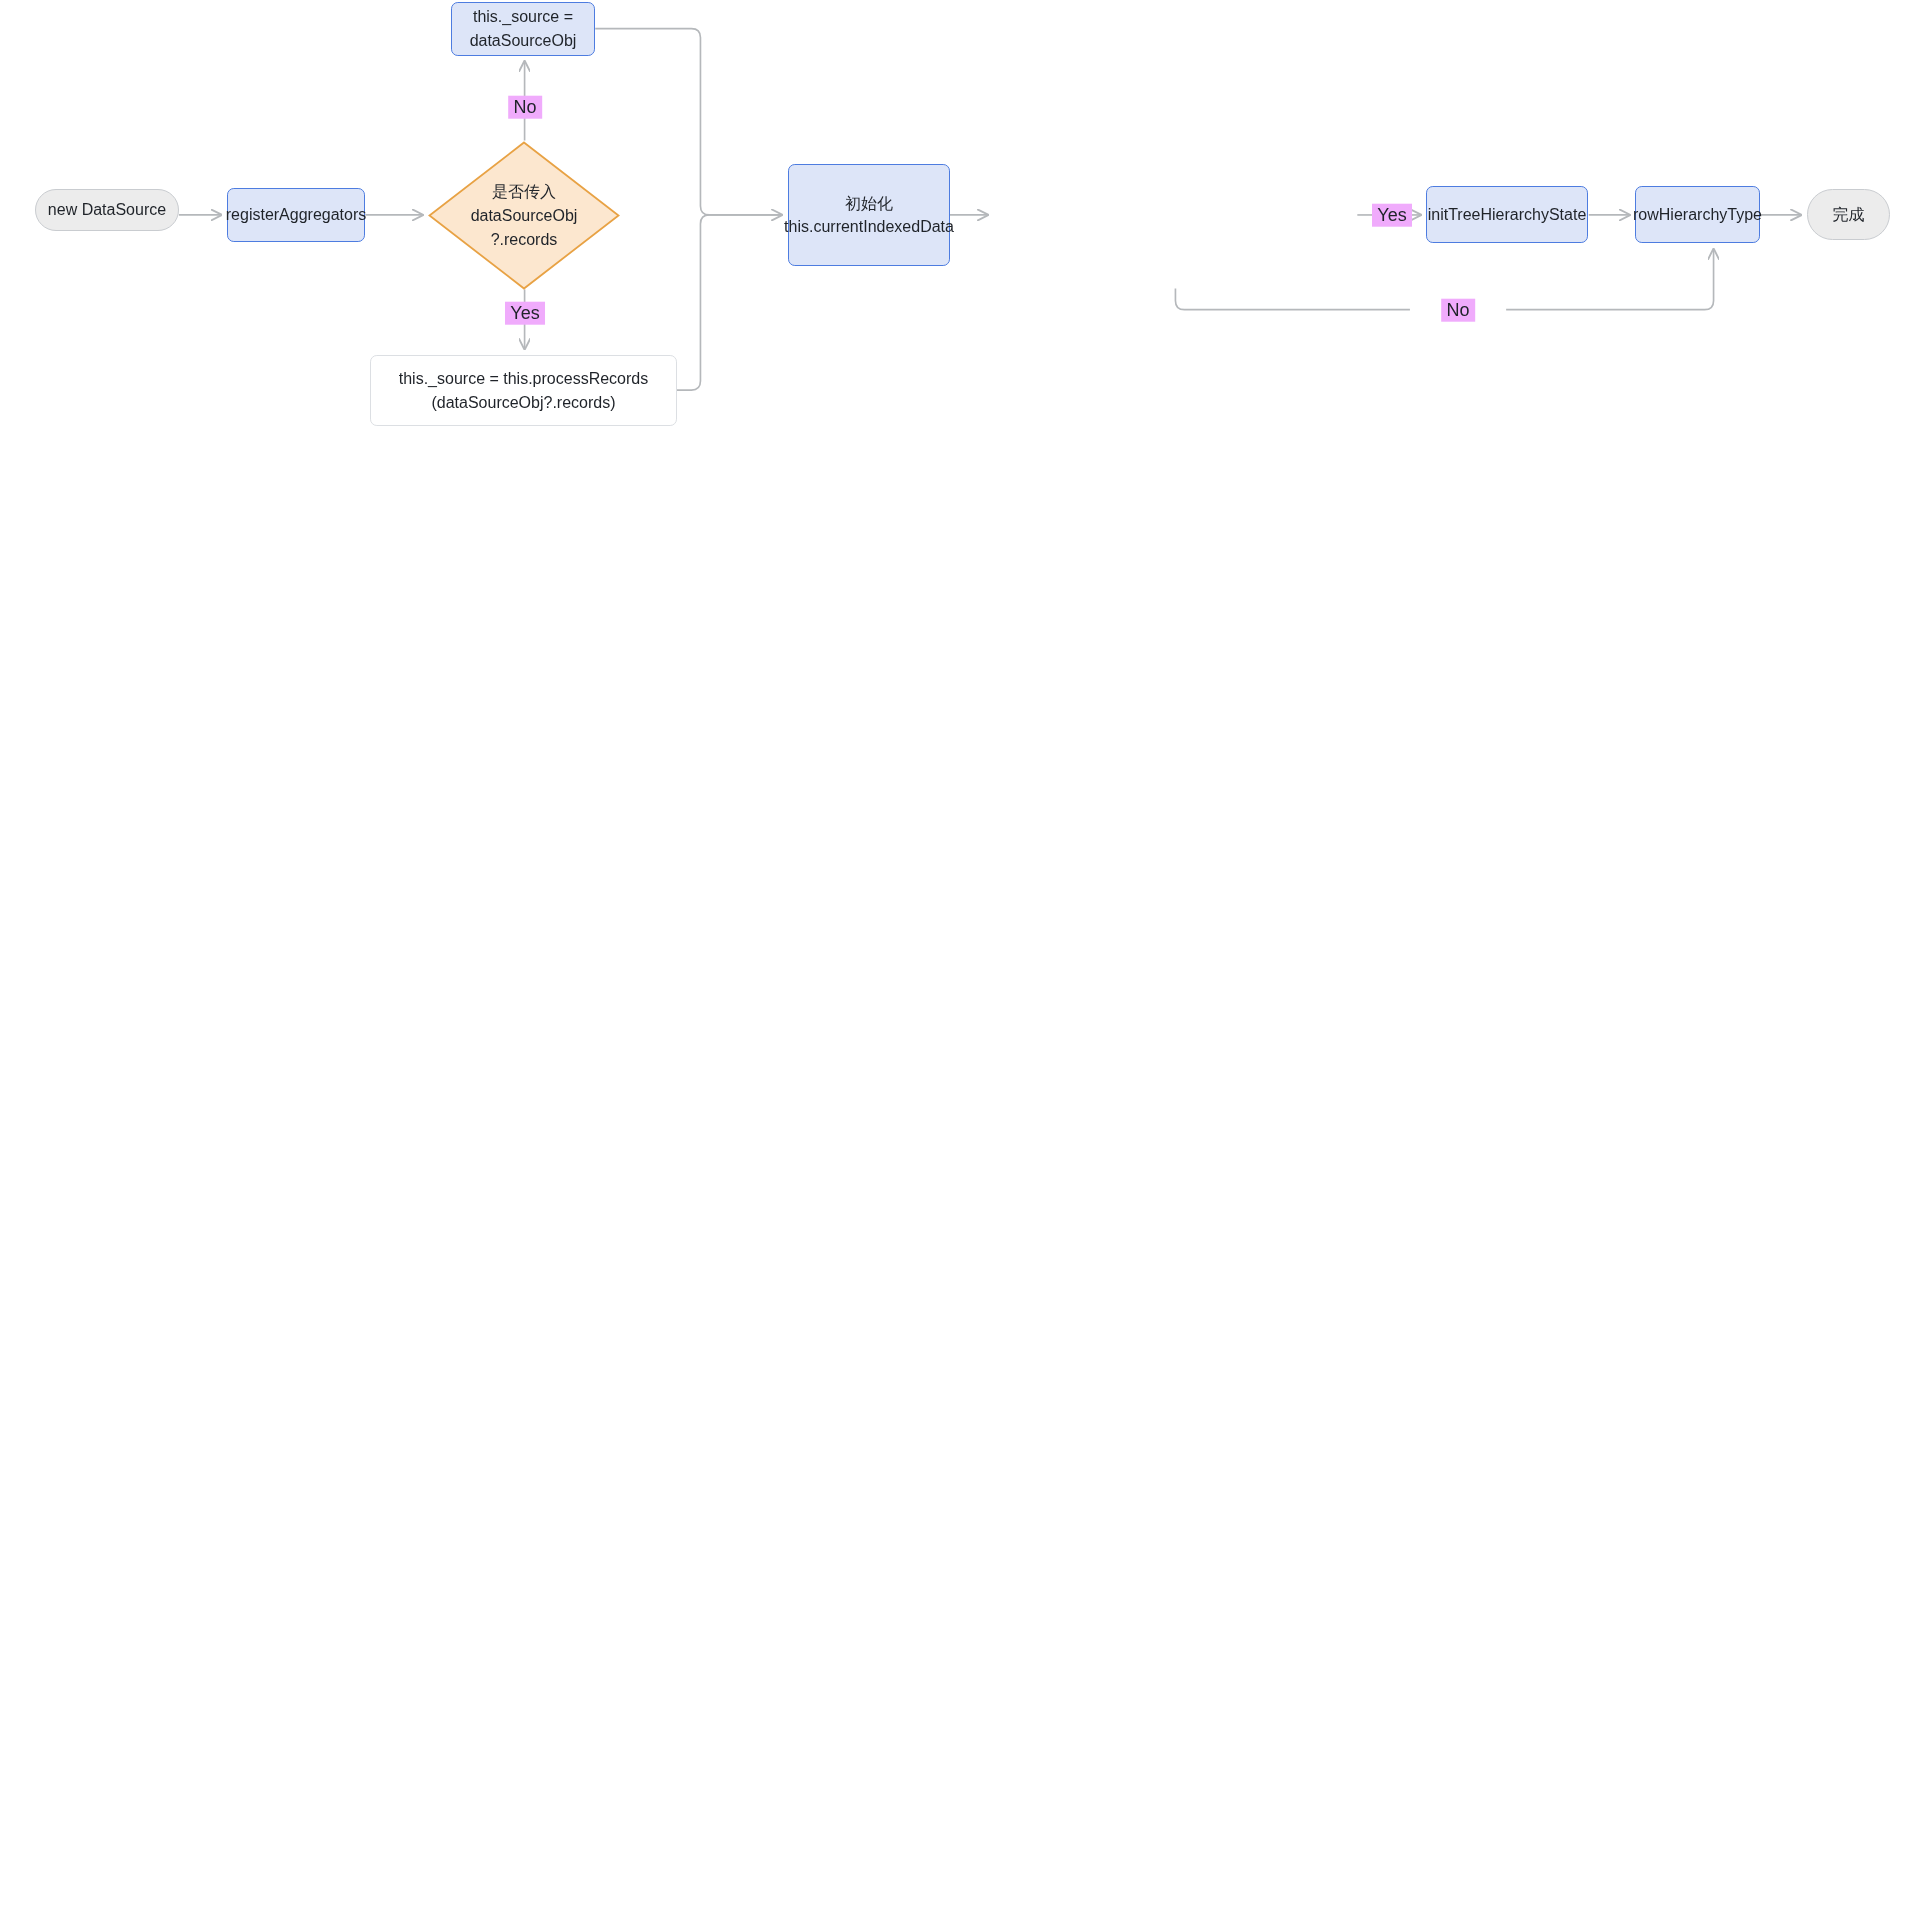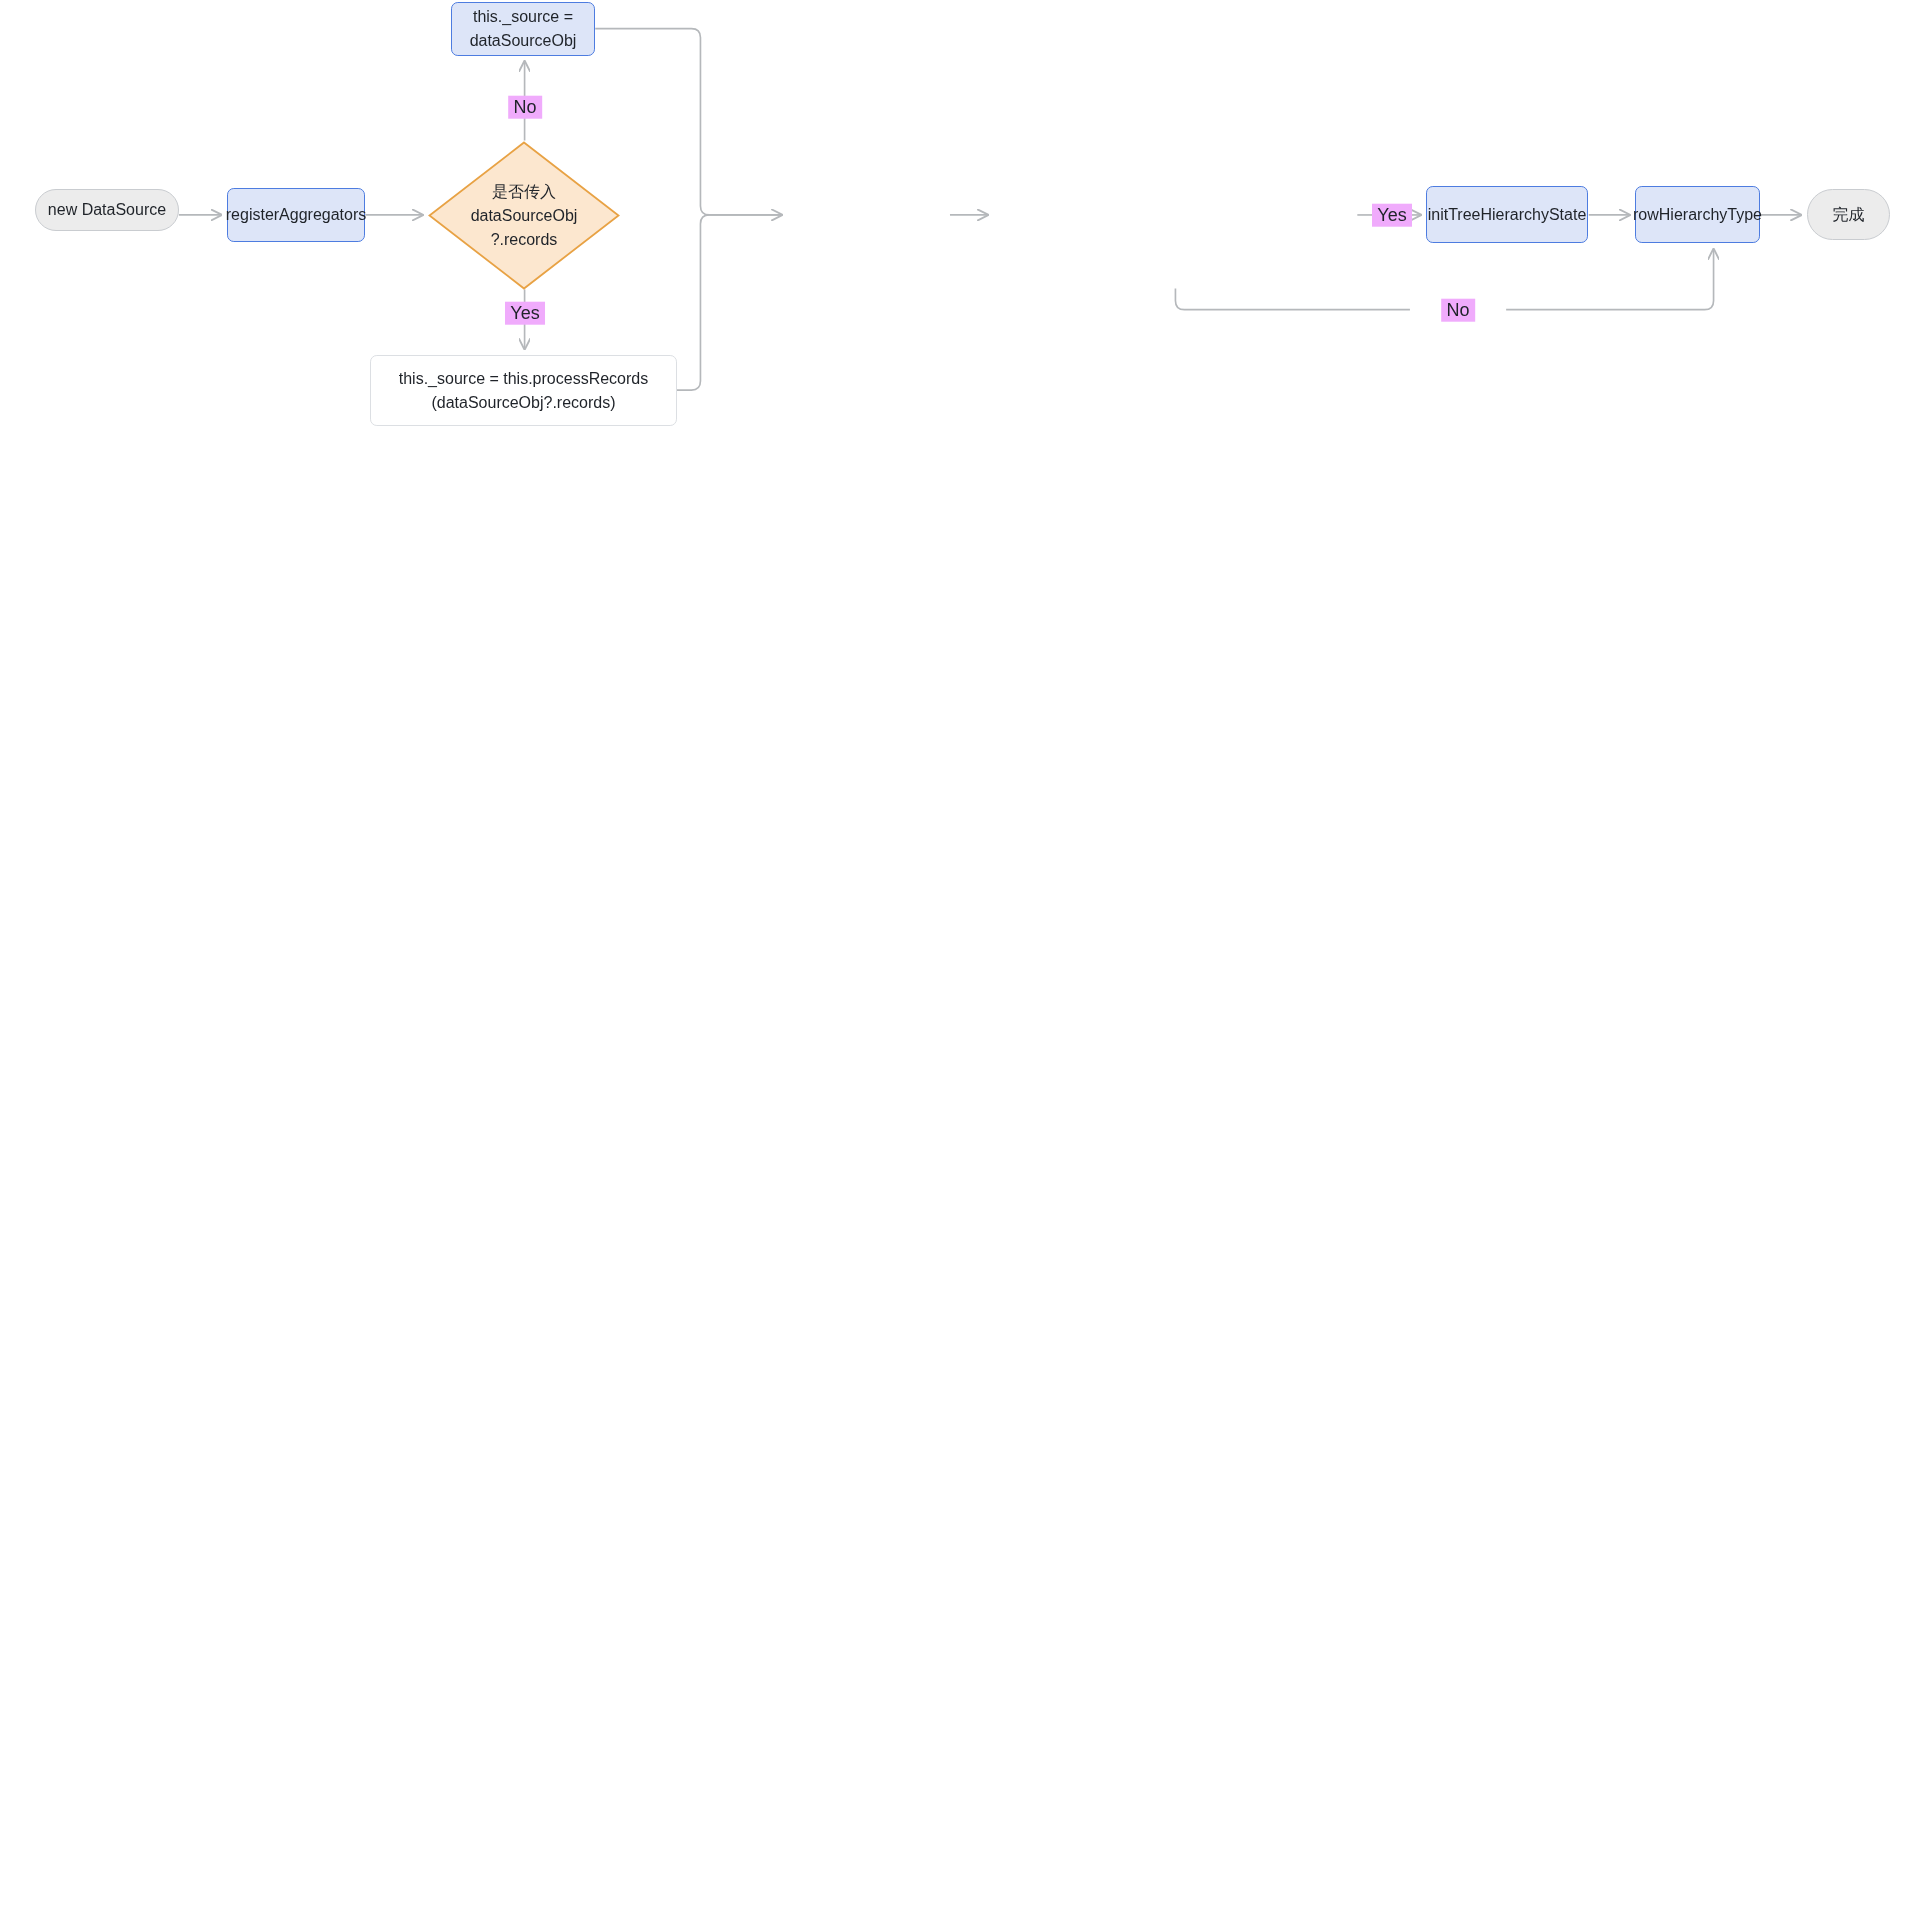--- a/index.html
+++ b/index.html
@@ -161,20 +161,24 @@
   <div class="node node-process" style="left:451px; top:1.5px; width:144px; height:54px;">
     <span>this._source =
 dataSourceObj</span>
   </div>
 
   <div class="node node-note" style="left:370px; top:355px; width:307px; height:71px;">
     <span>this._source = this.processRecords
 (dataSourceObj?.records)</span>
   </div>
 
+  <div class="node node-process" style="left:788px; top:164px; width:162px; height:102px;">
+    <span>初始化
+this.currentIndexedData</span>
+  </div>
 
 
   <div class="node node-process" style="left:1426px; top:186px; width:162px; height:57px;">
     <span>initTreeHierarchyState</span>
   </div>
 
   <div class="node node-process" style="left:1635px; top:186px; width:125px; height:57px;">
     <span>rowHierarchyType</span>
   </div>
 

